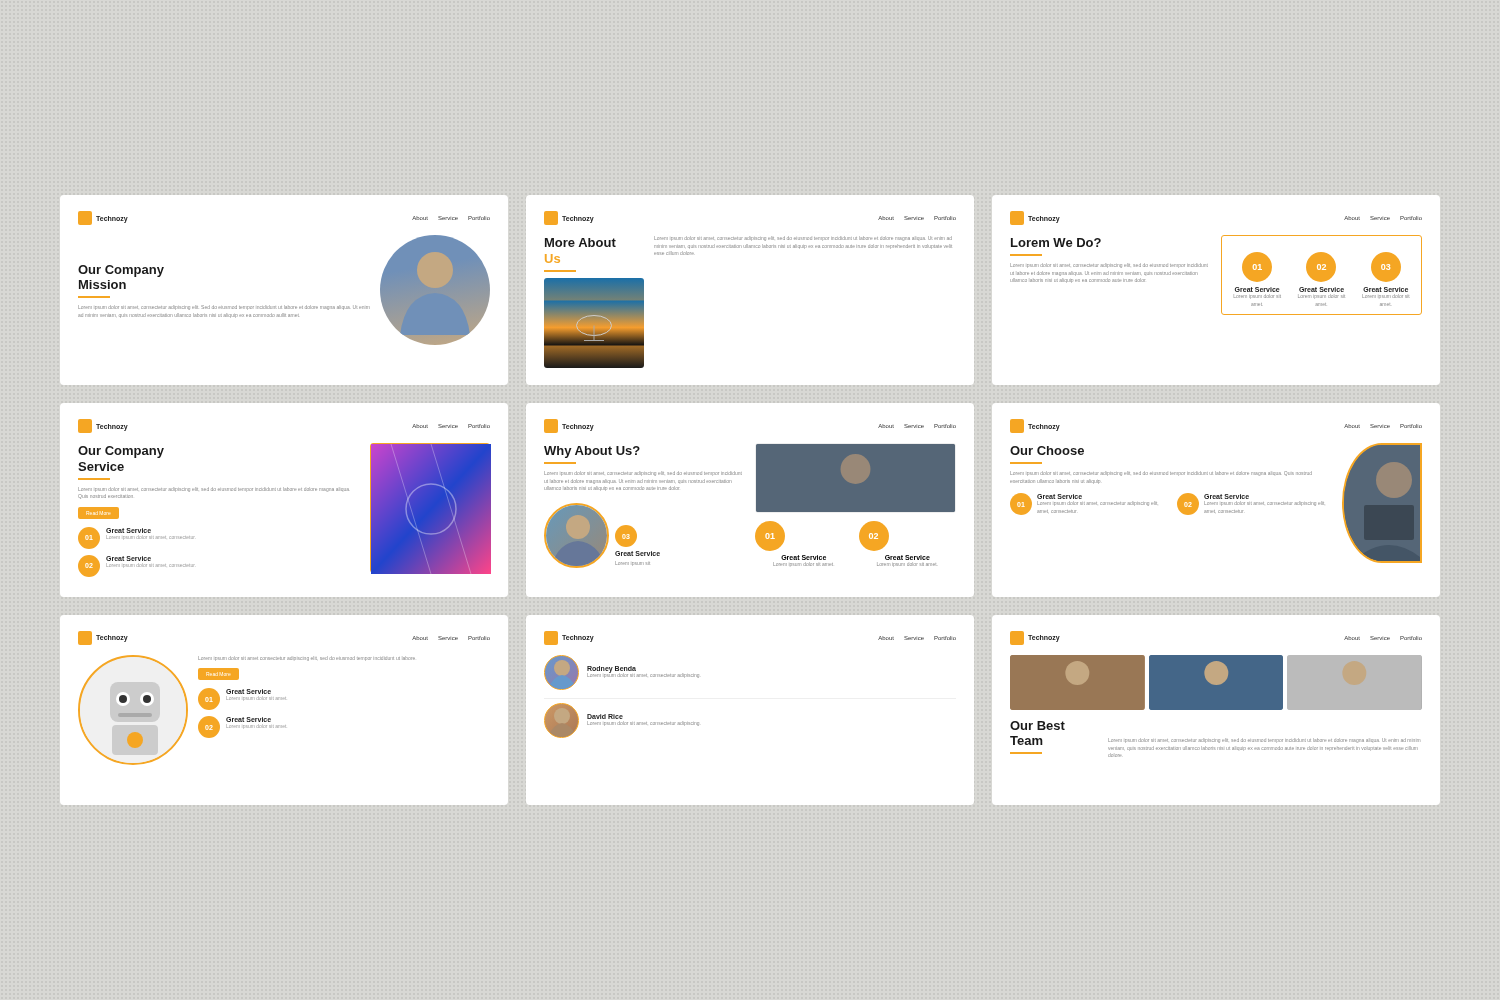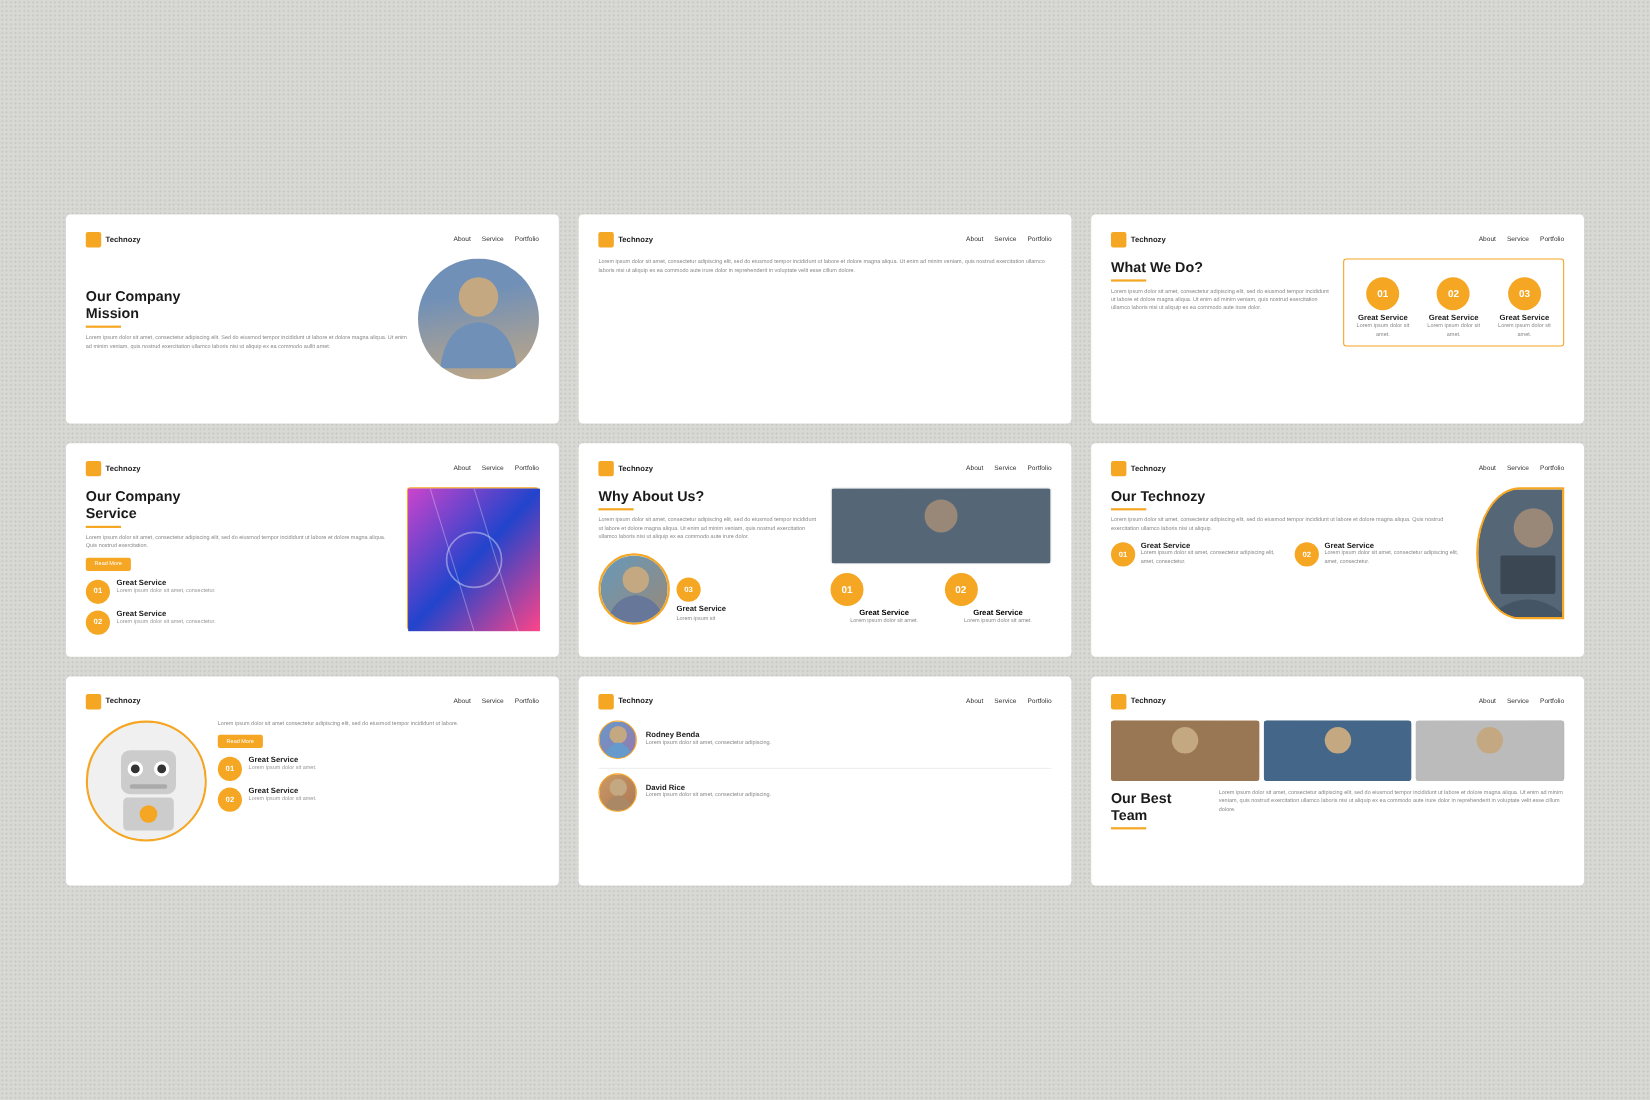--- a/index.html
+++ b/index.html
@@ -318,21 +318,21 @@
       height: 55px;
       border-radius: 3px;
       overflow: hidden;
     }
     .tp1 { background: linear-gradient(135deg, #997755, #ccaa88); }
     .tp2 { background: linear-gradient(135deg, #446688, #668899); }
     .tp3 { background: linear-gradient(135deg, #cccccc, #999999); }
     .slide9-bottom {
       display: flex;
       gap: 8px;
-      align-items: flex-start;
+      align-items: flex-end;
     }
     .slide9-left { flex: 0 0 90px; }
     .slide9-right { flex: 1; }
 
     .divider-line {
       width: 100%;
       height: 1px;
       background: #eee;
       margin: 4px 0;
     }
@@ -377,41 +377,60 @@
         <div class="logo-icon"></div>
         <span class="logo-text">Technozy</span>
       </div>
       <div class="nav-links">
         <span class="nav-link">About</span>
         <span class="nav-link">Service</span>
         <span class="nav-link">Portfolio</span>
       </div>
     </div>
     <div class="slide2-content">
+      <div class="slide2-left">
+        <div class="slide-title">More About<br><span style="color:#F5A623">Us</span></div>
+        <div class="orange-underline"></div>
+        <div class="slide2-img">
+          <svg width="100%" height="90" viewBox="0 0 200 90">
+            <defs>
+              <linearGradient id="sky" x1="0" y1="0" x2="0" y2="1">
+                <stop offset="0%" stop-color="#1a6fa8"></stop>
+                <stop offset="60%" stop-color="#f59d2e"></stop>
+                <stop offset="100%" stop-color="#111"></stop>
+              </linearGradient>
+            </defs>
+            <rect width="200" height="90" fill="url(#sky)"></rect>
+            <ellipse cx="100" cy="50" rx="35" ry="20" fill="none" stroke="#ccc" stroke-width="2"></ellipse>
+            <line x1="100" y1="50" x2="100" y2="80" stroke="#aaa" stroke-width="2"></line>
+            <line x1="80" y1="80" x2="120" y2="80" stroke="#aaa" stroke-width="2"></line>
+          </svg>
+        </div>
+      </div>
       <div class="slide2-right">
         <p class="body-text">Lorem ipsum dolor sit amet, consectetur adipiscing elit, sed do eiusmod tempor incididunt ut labore et dolore magna aliqua. Ut enim ad minim veniam, quis nostrud exercitation ullamco laboris nisi ut aliquip ex ea commodo aute irure dolor in reprehenderit in voluptate velit esse cillum dolore.</p>
       </div>
     </div>
   </div>
 
   <div class="slide">
     <div class="slide-nav">
       <div class="logo-wrapper">
         <div class="logo-icon"></div>
         <span class="logo-text">Technozy</span>
       </div>
       <div class="nav-links">
         <span class="nav-link">About</span>
         <span class="nav-link">Service</span>
         <span class="nav-link">Portfolio</span>
       </div>
     </div>
     <div style="display:flex; gap:10px;">
       <div style="flex:1">
-        <div class="slide-title">What We Do?</div>
+        <div class="slide-title">Lorem We Do?</div>
         <div class="orange-underline"></div>
         <p class="body-text">Lorem ipsum dolor sit amet, consectetur adipiscing elit, sed do eiusmod tempor incididunt ut labore et dolore magna aliqua. Ut enim ad minim veniam, quis nostrud exercitation ullamco laboris nisi ut aliquip ex ea commodo aute irure dolor.</p>
       </div>
       <div style="flex:1">
         <div class="yellow-border-box">
           <div class="slide3-services">
             <div class="slide3-service">
               <div class="badge badge-large">01</div>
               <div style="font-size:7px; font-weight:bold; color:#222; margin-top:4px;">Great Service</div>
               <p class="body-text">Lorem ipsum dolor sit amet.</p>
@@ -554,21 +573,21 @@
         <span class="logo-text">Technozy</span>
       </div>
       <div class="nav-links">
         <span class="nav-link">About</span>
         <span class="nav-link">Service</span>
         <span class="nav-link">Portfolio</span>
       </div>
     </div>
     <div class="slide6-content">
       <div class="slide6-left">
-        <div class="slide-title">Our Technozy</div>
+        <div class="slide-title">Our Choose</div>
         <div class="orange-underline"></div>
         <p class="body-text">Lorem ipsum dolor sit amet, consectetur adipiscing elit, sed do eiusmod tempor incididunt ut labore et dolore magna aliqua. Quis nostrud exercitation ullamco laboris nisi ut aliquip.</p>
         <div class="slide6-services">
           <div style="display:flex; align-items:flex-start; gap:5px; flex:1;">
             <div class="badge">01</div>
             <div>
               <div style="font-size:7px; font-weight:bold; color:#222;">Great Service</div>
               <div class="body-text">Lorem ipsum dolor sit amet, consectetur adipiscing elit, amet, consectetur.</div>
             </div>
           </div>

